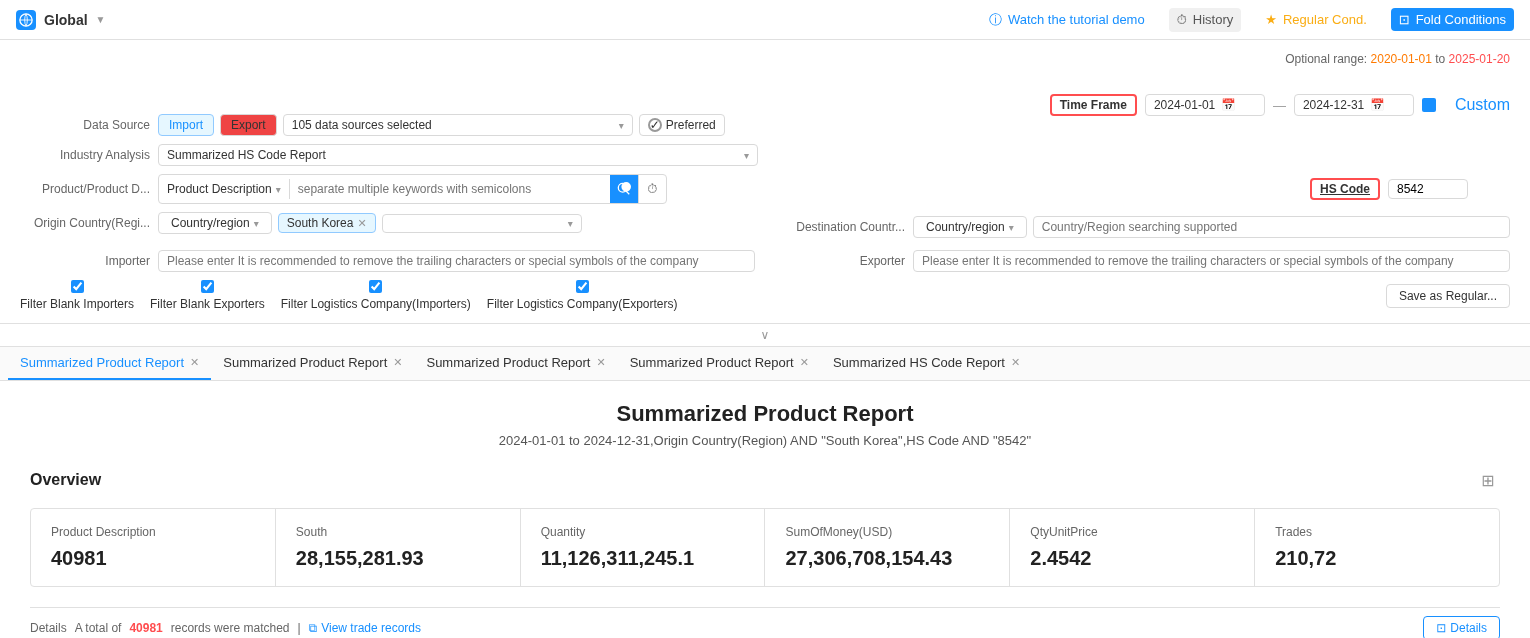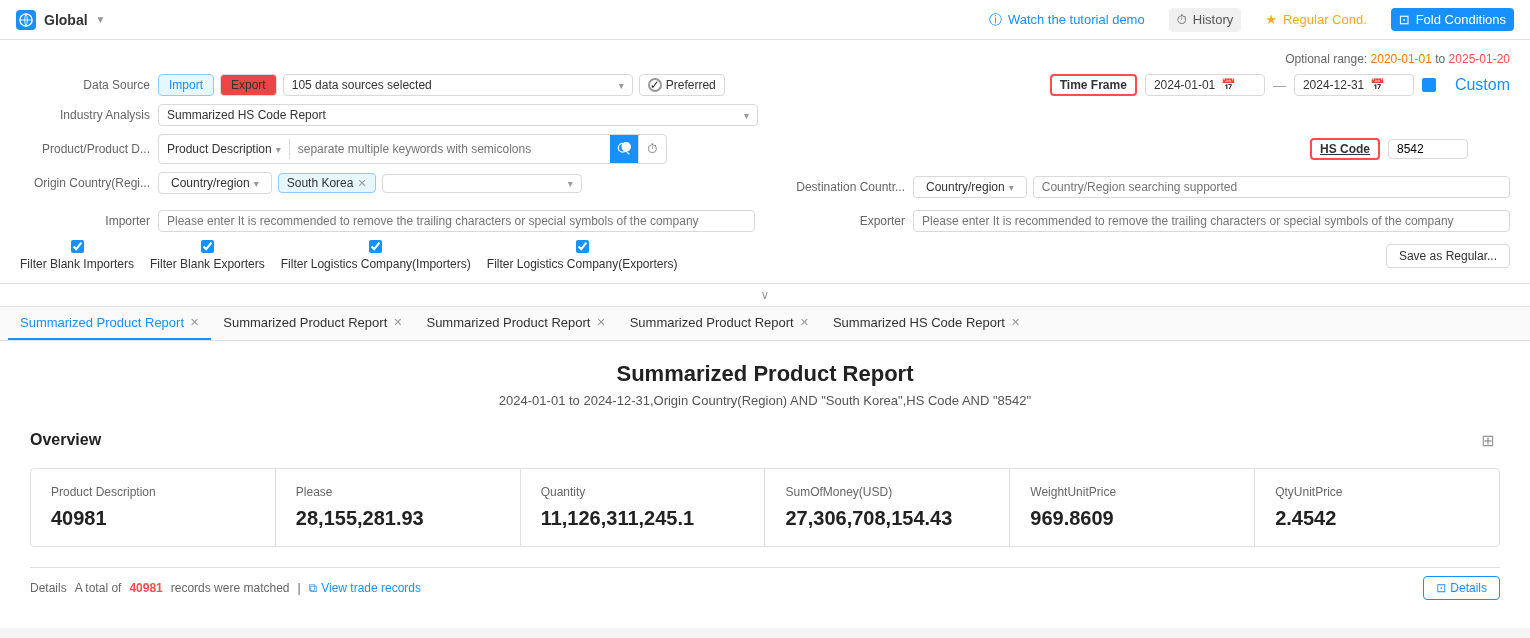--- a/index.html
+++ b/index.html
@@ -499,21 +499,21 @@
 <div class="filter-area">
 
   <div class="optional-range">
     <span>Optional range:</span>
     <span class="date-range">2020-01-01</span>
     <span> to </span>
     <span class="date-to">2025-01-20</span>
   </div>
 
   <div style="display:flex; gap:20px; margin-bottom:8px;">
-    <div class="filter-row" style="margin-bottom:0; flex:1;">
+    <div class="filter-row" style="margin-bottom:0; flex:1;margin-top:40px;">
       <div class="filter-label">Data Source</div>
       <div class="filter-controls">
         <button class="tab-btn active">Import</button>
         <button class="tab-btn">Export</button>
         <div class="data-source-select">
           <span>105 data sources selected</span>
           <span class="arrow">▾</span>
         </div>
         <div class="preferred-btn">
           <div class="preferred-circle">✓</div>
@@ -676,38 +676,38 @@
     <span class="overview-title">Overview</span>
     <div class="grid-icon">⊞</div>
   </div>
 
   <div class="stats-row">
     <div class="stat-cell">
       <div class="stat-label">Product Description</div>
       <div class="stat-value">40981</div>
     </div>
     <div class="stat-cell">
-      <div class="stat-label">Please</div>
+      <div class="stat-label">South</div>
       <div class="stat-value">28,155,281.93</div>
     </div>
     <div class="stat-cell">
       <div class="stat-label">Quantity</div>
       <div class="stat-value">11,126,311,245.1</div>
     </div>
     <div class="stat-cell">
       <div class="stat-label">SumOfMoney(USD)</div>
       <div class="stat-value">27,306,708,154.43</div>
     </div>
     <div class="stat-cell">
-      <div class="stat-label">WeightUnitPrice</div>
-      <div class="stat-value">969.8609</div>
-    </div>
-    <div class="stat-cell">
       <div class="stat-label">QtyUnitPrice</div>
       <div class="stat-value">2.4542</div>
+    </div>
+    <div class="stat-cell">
+      <div class="stat-label">Trades</div>
+      <div class="stat-value">210,72</div>
     </div>
   </div>
 
   <div class="details-row">
     <div class="details-left">
       <span>Details</span>
       <span>A total of</span>
       <span class="details-count">40981</span>
       <span>records were matched</span>
       <span>|</span>

